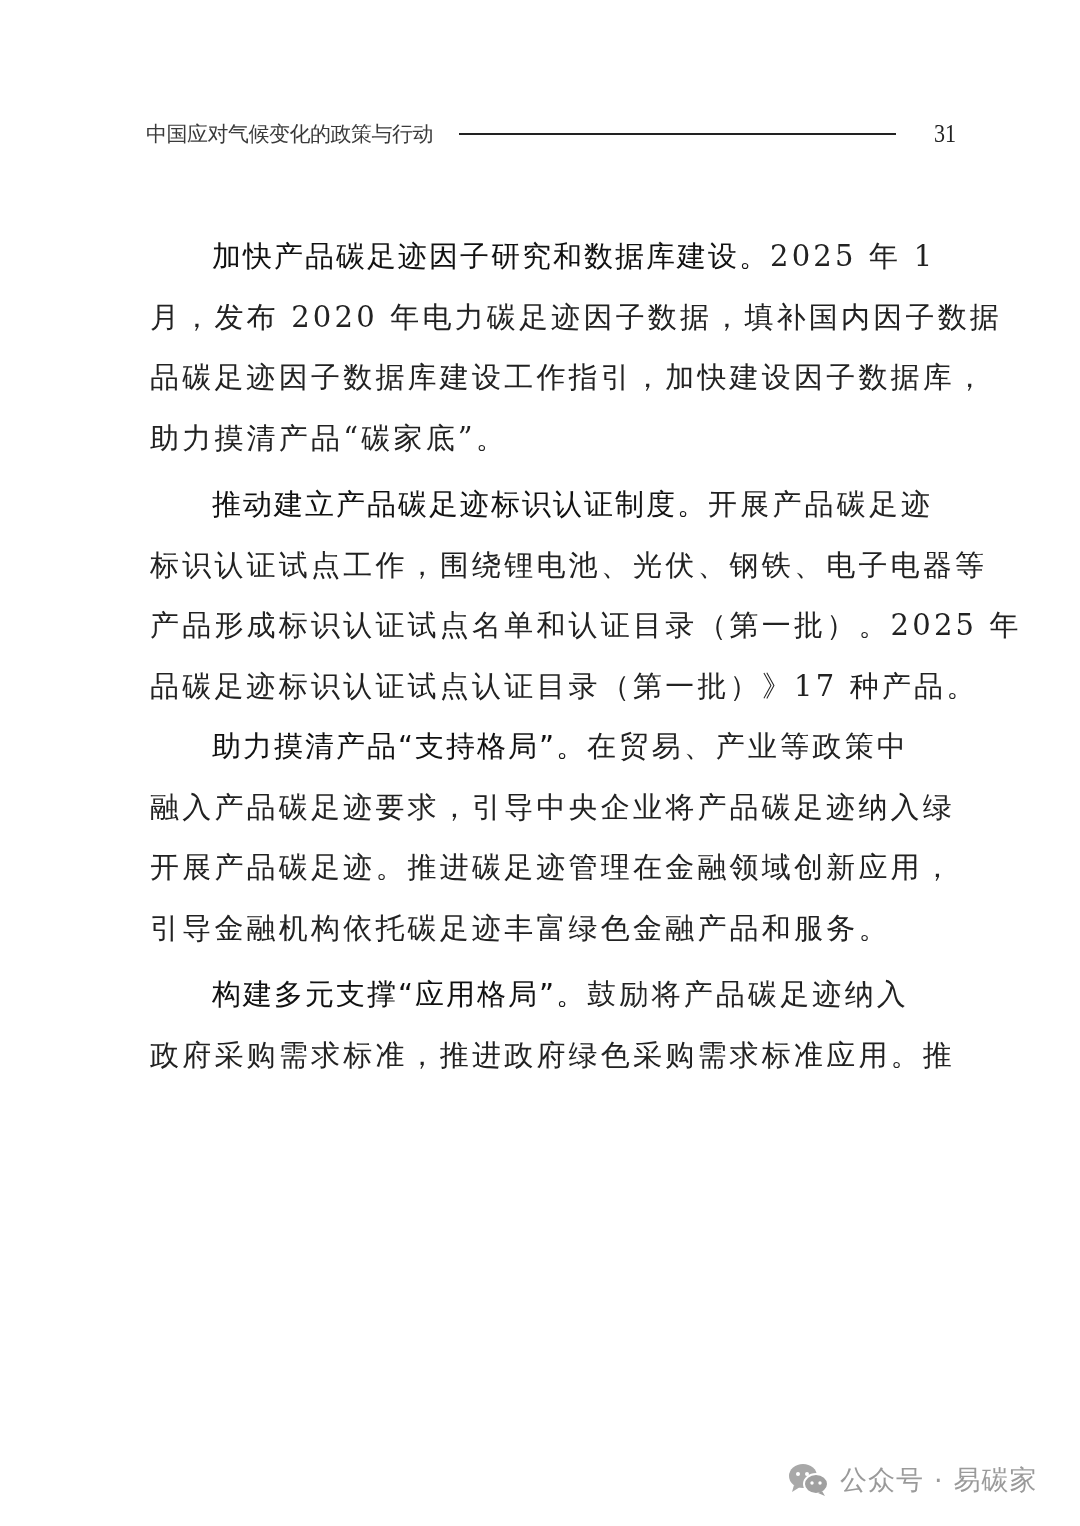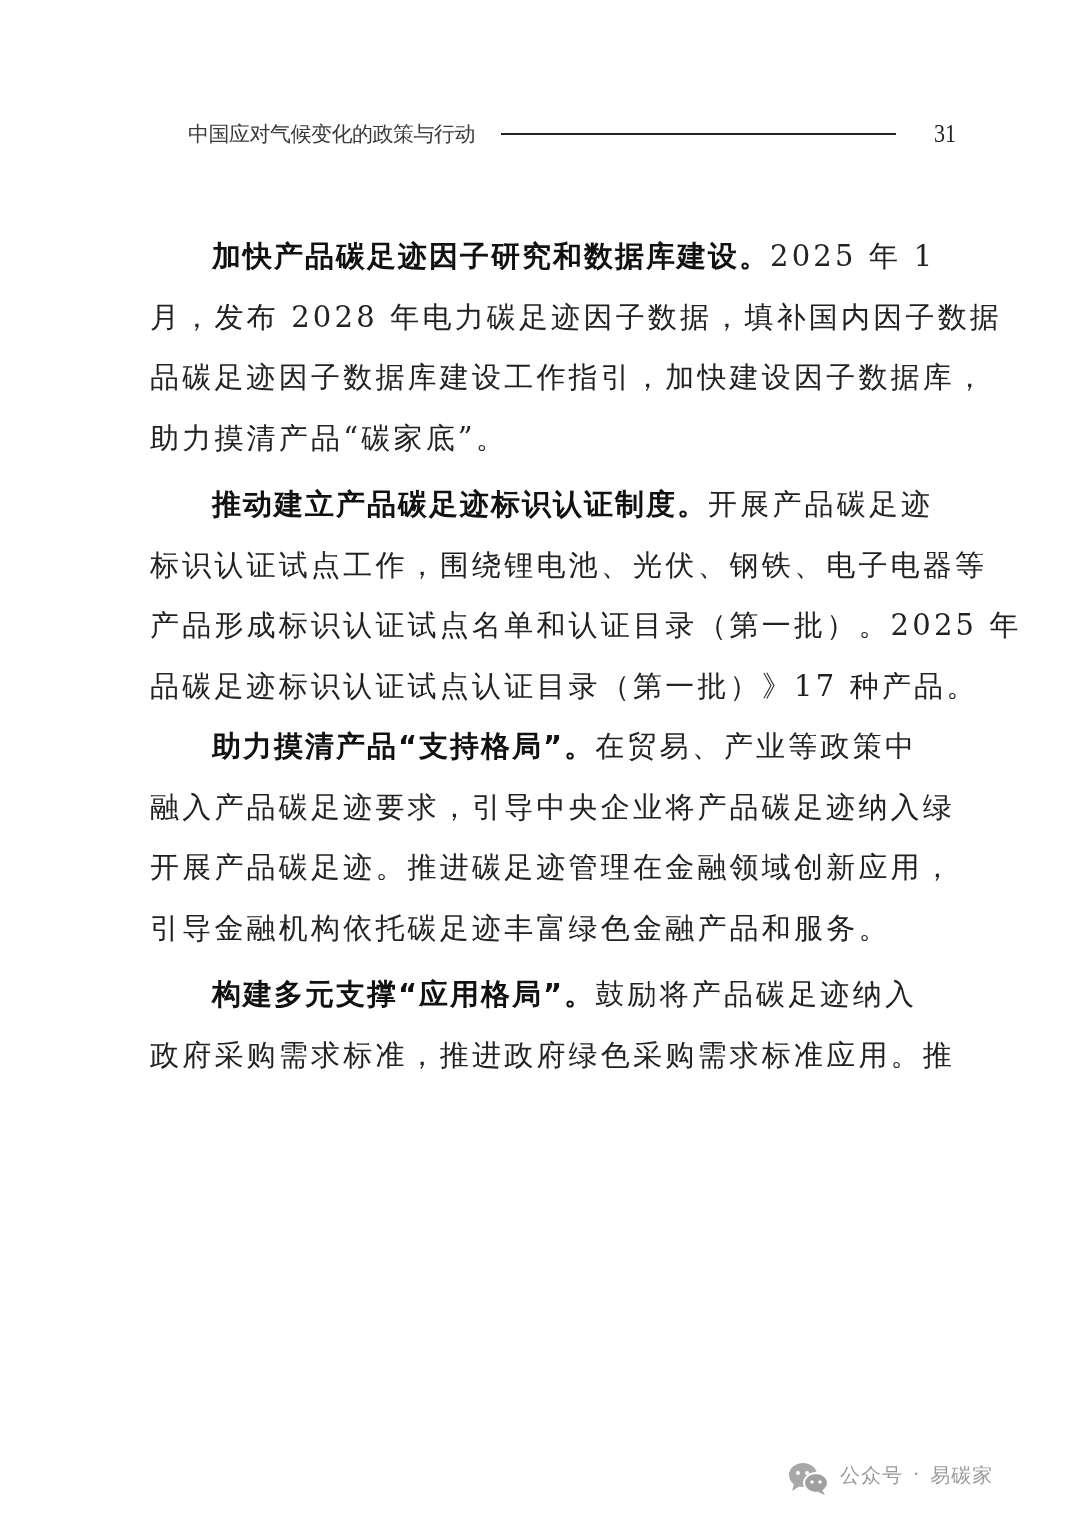--- a/index.html
+++ b/index.html
@@ -23,21 +23,20 @@
       height: 40px;
       display: flex;
       align-items: center;
     }
     .header-title {
       font-family: "DejaVu Sans", "Liberation Sans", sans-serif;
       font-size: 21px;
       color: #3a3a3a;
       letter-spacing: -0.5px;
       white-space: nowrap;
-      margin-left: 42px;
     }
     .header-rule {
       flex: 1;
       height: 2px;
       background: #222;
       margin-left: 26px;
       margin-right: 36px;
     }
     .page-number {
       font-family: "Liberation Serif", "DejaVu Serif", serif;
@@ -58,21 +57,21 @@
       white-space: nowrap;
       letter-spacing: 3.2px;
       color: #222;
       font-weight: 300;
     }
     .indent {
       padding-left: 62px;
     }
     .bold {
       font-family: "DejaVu Sans", "Liberation Sans", sans-serif;
-      font-weight: bold;
+      font-weight: normal;
       color: #111;
       letter-spacing: 2px;
     }
     .section-heading {
       height: 85px;
       line-height: 82px;
       font-family: "DejaVu Sans", "Liberation Sans", sans-serif;
       font-weight: bold;
       font-size: 29px;
       color: #111;
@@ -81,23 +80,24 @@
       margin-top: 8px;
     }
     .gap {
       height: 6px;
     }
     .watermark {
       position: absolute;
       left: 788px;
       top: 1462px;
       display: flex;
+      align-items: center;
       color: #9a9a9a;
       font-family: "DejaVu Sans", "Liberation Sans", sans-serif;
-      font-size: 20px;
+      font-size: 27px;
       letter-spacing: 1px;
     }
     .wechat-icon {
       width: 42px;
       height: 34px;
       position: relative;
       margin-right: 10px;
     }
     .wm-sep {
       margin: 0 10px;
@@ -109,21 +109,21 @@
 <div class="page-header">
   <span class="header-title">中国应对气候变化的政策与行动</span>
   <div class="header-rule"></div>
   <span class="page-number">31</span>
 </div>
 
 <div class="body-text">
 
   <div>
     <div class="line indent"><span class="bold">加快产品碳足迹因子研究和数据库建设。</span><span>2025 年 1</span></div>
-    <div class="line">月，发布 2028 年电力碳足迹因子数据，填补国内因子数据</div>
+    <div class="line">月，发布 2020 年电力碳足迹因子数据，填补国内因子数据</div>
     <div class="line">品碳足迹因子数据库建设工作指引，加快建设因子数据库，</div>
     <div class="line">助力摸清产品“碳家底”。</div>
   </div>
 
   <div class="gap"></div>
 
   <div>
     <div class="line indent"><span class="bold">推动建立产品碳足迹标识认证制度。</span><span>开展产品碳足迹</span></div>
     <div class="line">标识认证试点工作，围绕锂电池、光伏、钢铁、电子电器等</div>
     <div class="line">产品形成标识认证试点名单和认证目录（第一批）。2025 年</div>

